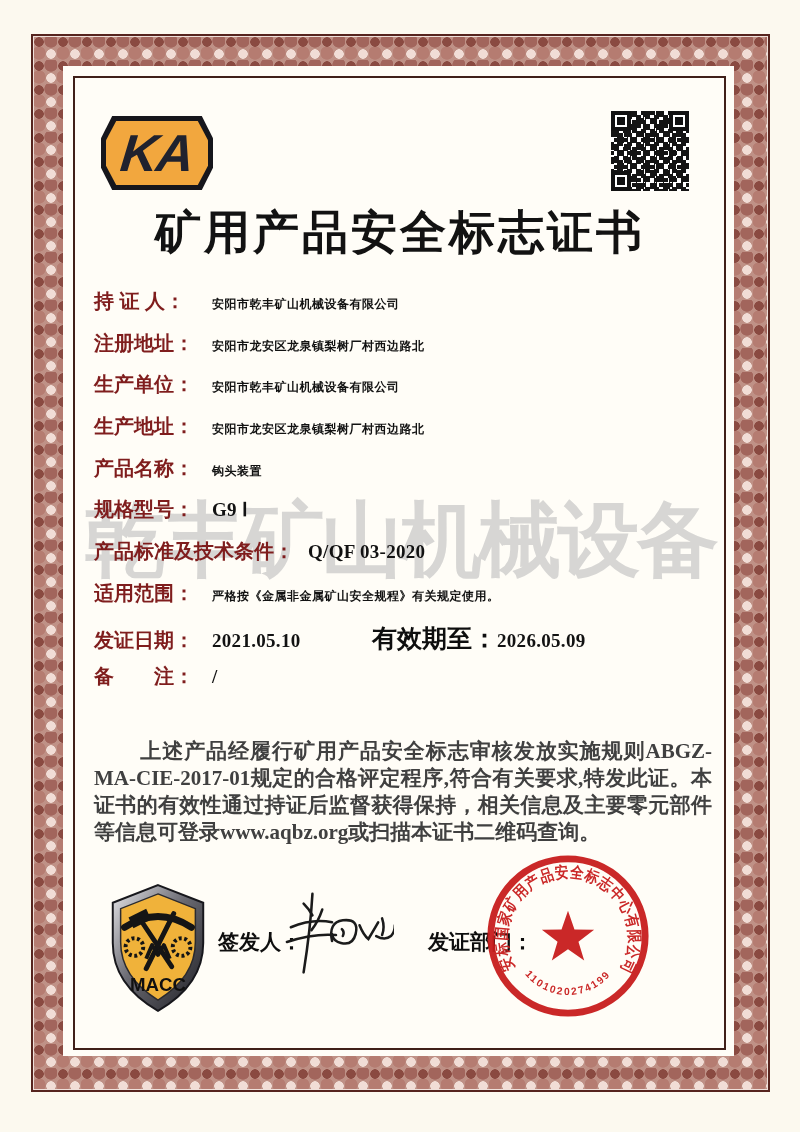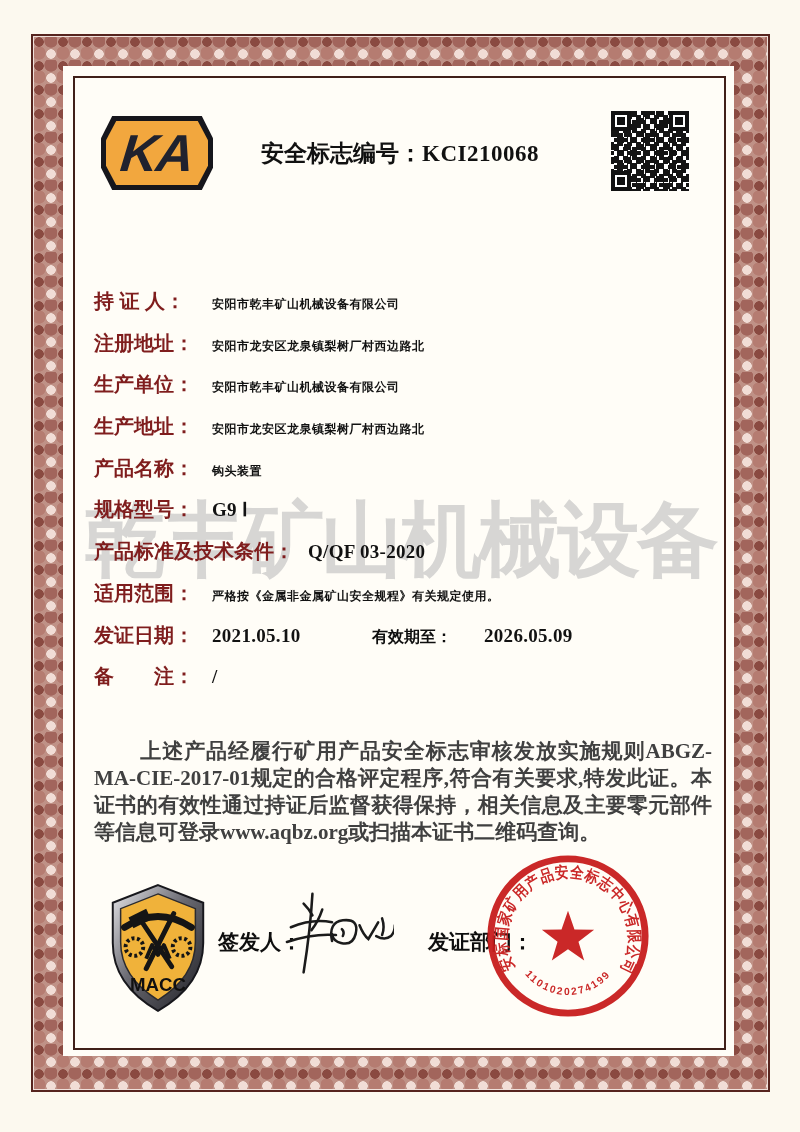--- a/index.html
+++ b/index.html
@@ -44,21 +44,21 @@
   .doc-title{position:absolute;left:76px;top:202px;width:648px;text-align:center;z-index:2;
     font-size:46px;font-weight:900;letter-spacing:3px;color:#121212;}
   
   .rows{position:absolute;left:94px;top:288px;width:630px;z-index:2;}
   .row{display:flex;align-items:baseline;height:41.7px;}
   .row .label{font-family:"Liberation Sans",sans-serif;font-weight:900;font-size:20px;color:#7f1d1d;
     min-width:118px;white-space:nowrap;}
   .row .value{font-family:"Liberation Serif",serif;font-weight:700;font-size:12px;color:#121212;
     letter-spacing:.5px;white-space:nowrap;}
   .row .value.num{font-size:19px;letter-spacing:.3px;}
-  .row .vlab{font-family:"Liberation Sans",sans-serif;font-weight:900;font-size:16px;color:#0e0e0e;
+  .row .vlab{font-family:"Liberation Sans",sans-serif;font-weight:900;font-size:25px;color:#0e0e0e;
     min-width:112px;white-space:nowrap;}
   .row .issue-val{min-width:160px;}
   
   .statement{position:absolute;left:94px;top:738px;width:618px;z-index:2;
     font-size:21px;line-height:27px;font-weight:700;color:#404040;text-align:justify;text-indent:2.2em;
     font-family:"Liberation Serif",serif;}
   
   .macc{position:absolute;left:99px;top:882px;z-index:2;}
   .signer{position:absolute;left:218px;top:928px;z-index:2;
     font-family:"Liberation Sans",sans-serif;font-weight:900;font-size:21px;color:#0e0e0e;}
@@ -78,30 +78,28 @@
 
   <div class="watermark">乾丰矿山机械设备</div>
 
   <div class="ka-wrap">
     <div class="ka-outer"></div>
     <div class="ka-inner">
       <span>KA</span>
     </div>
   </div>
 
-  <div class="certno">
-    <span class="lab">安全标志编号：</span><span class="val">KCI210068</span>
-  </div>
 
   <div class="qr">
     <div class="f f1"></div>
     <div class="f f2"></div>
     <div class="f f3"></div>
   </div>
 
+  <div class="doc-title">矿用产品安全标志证书</div>
 
   <div class="rows">
     <div class="row">
         <span class="label">持 证 人：</span>
         <span class="value">安阳市乾丰矿山机械设备有限公司</span>
       </div>
     <div class="row">
         <span class="label">注册地址：</span>
         <span class="value">安阳市龙安区龙泉镇梨树厂村西边路北</span>
       </div>

